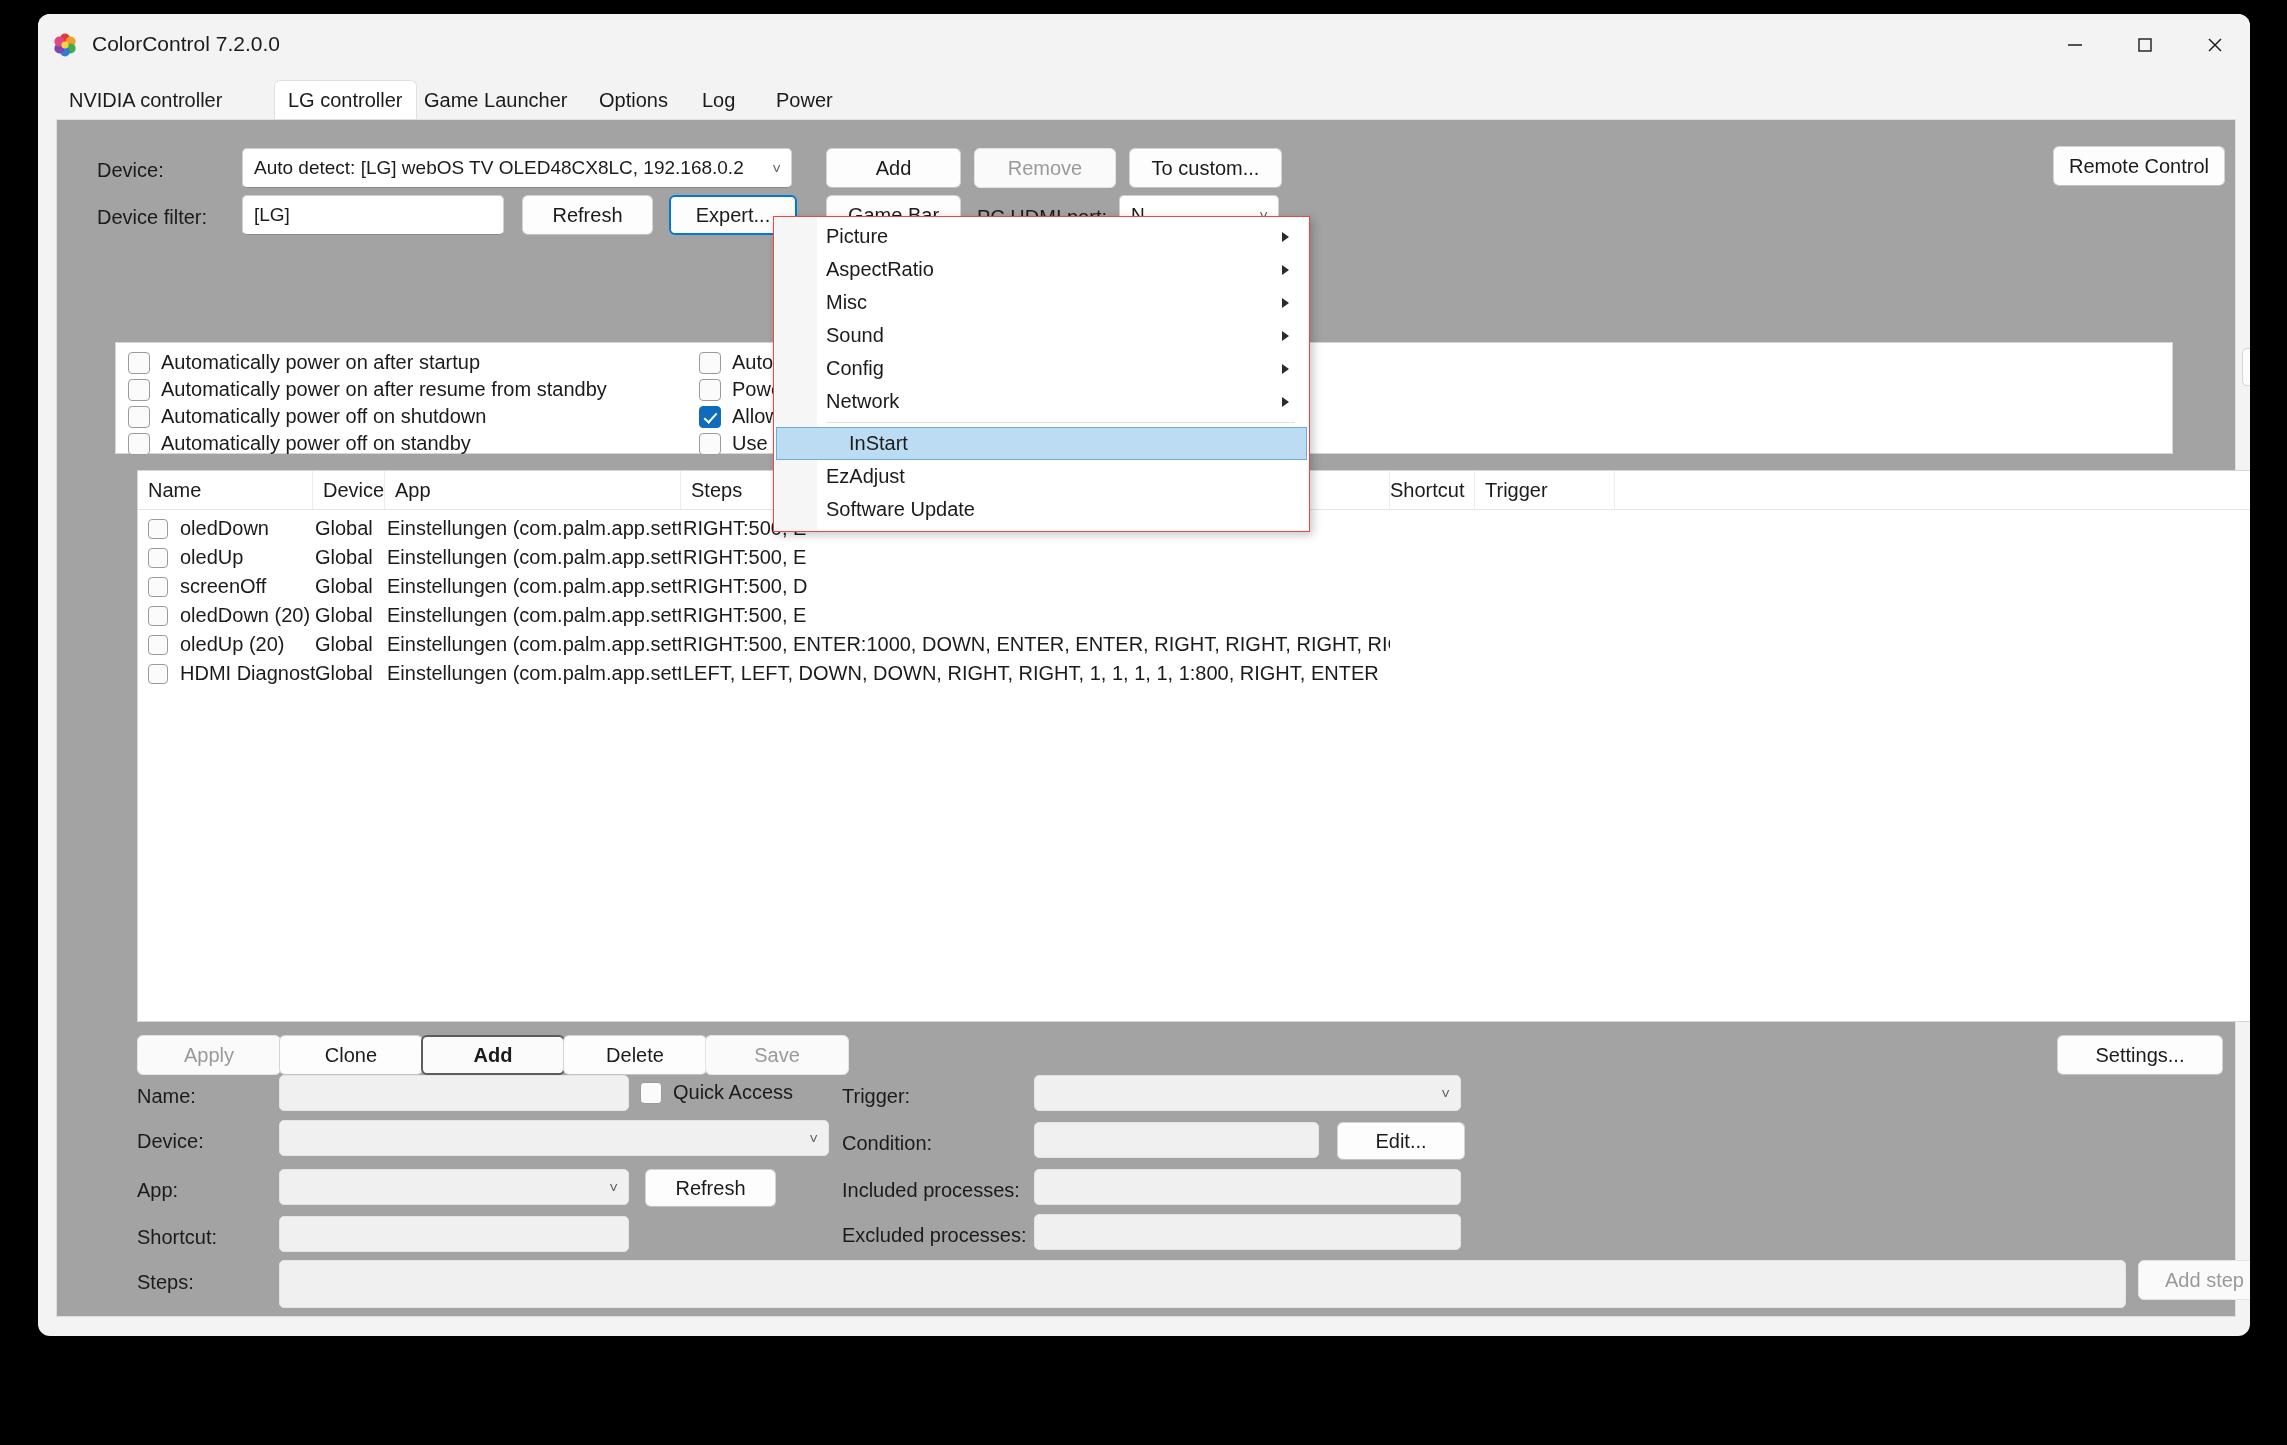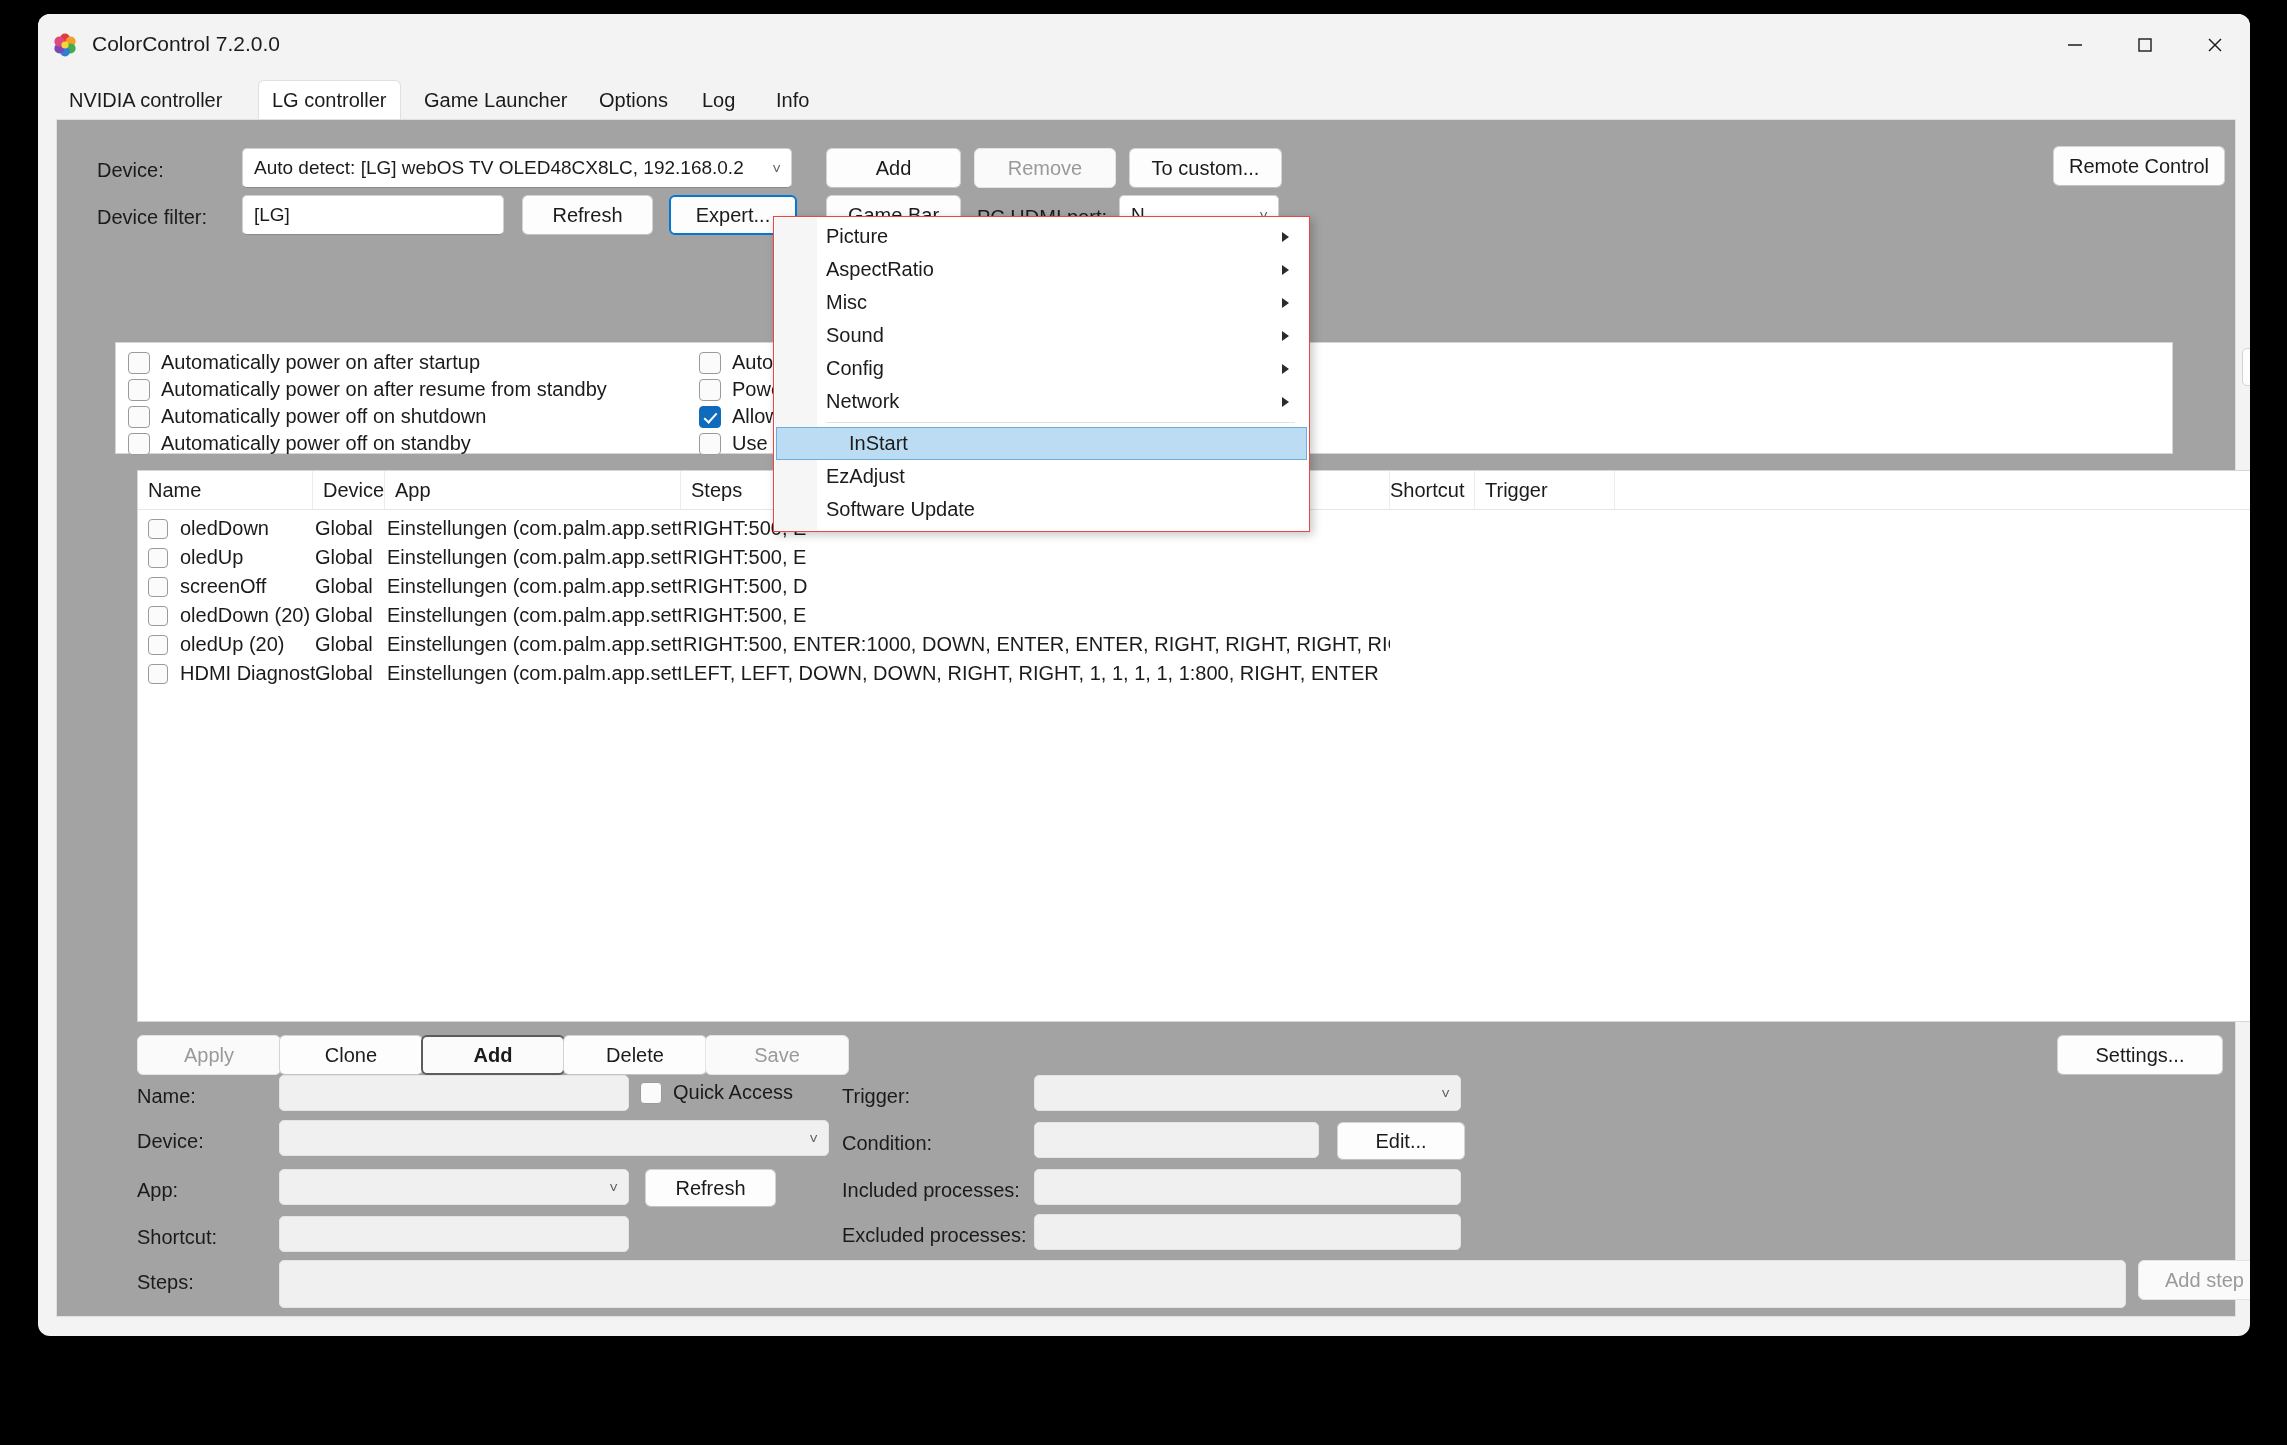--- a/index.html
+++ b/index.html
@@ -297,34 +297,34 @@
           <line x1="3" y1="3" x2="15" y2="15" stroke="#1b1b1b" stroke-width="1.4"></line>
           <line x1="15" y1="3" x2="3" y2="15" stroke="#1b1b1b" stroke-width="1.4"></line>
         </svg>
     </div>
   </div>
 
   <div id="tabstrip">
     <div class="tab" style="left:0px;">
         <span>NVIDIA controller</span>
       </div>
-    <div class="tab selected" style="left:202px;">
+    <div class="tab selected" style="left:218px;">
         <span>LG controller</span>
       </div>
     <div class="tab" style="left:355px;">
         <span>Game Launcher</span>
       </div>
     <div class="tab" style="left:530px;">
         <span>Options</span>
       </div>
     <div class="tab" style="left:633px;">
         <span>Log</span>
       </div>
     <div class="tab" style="left:707px;">
-        <span>Info</span>
+        <span>Power</span>
       </div>
   </div>
 
   <div id="tabpage">
 
     <div class="lbl" style="left:40px; top:37px;">Device:</div>
     <div class="tbox combo" style="left:185px; top:28px; width:550px; height:40px;">
       <span>Auto detect: [LG] webOS TV OLED48CX8LC, 192.168.0.2</span>
       <span class="chev">˅</span>
     </div>

